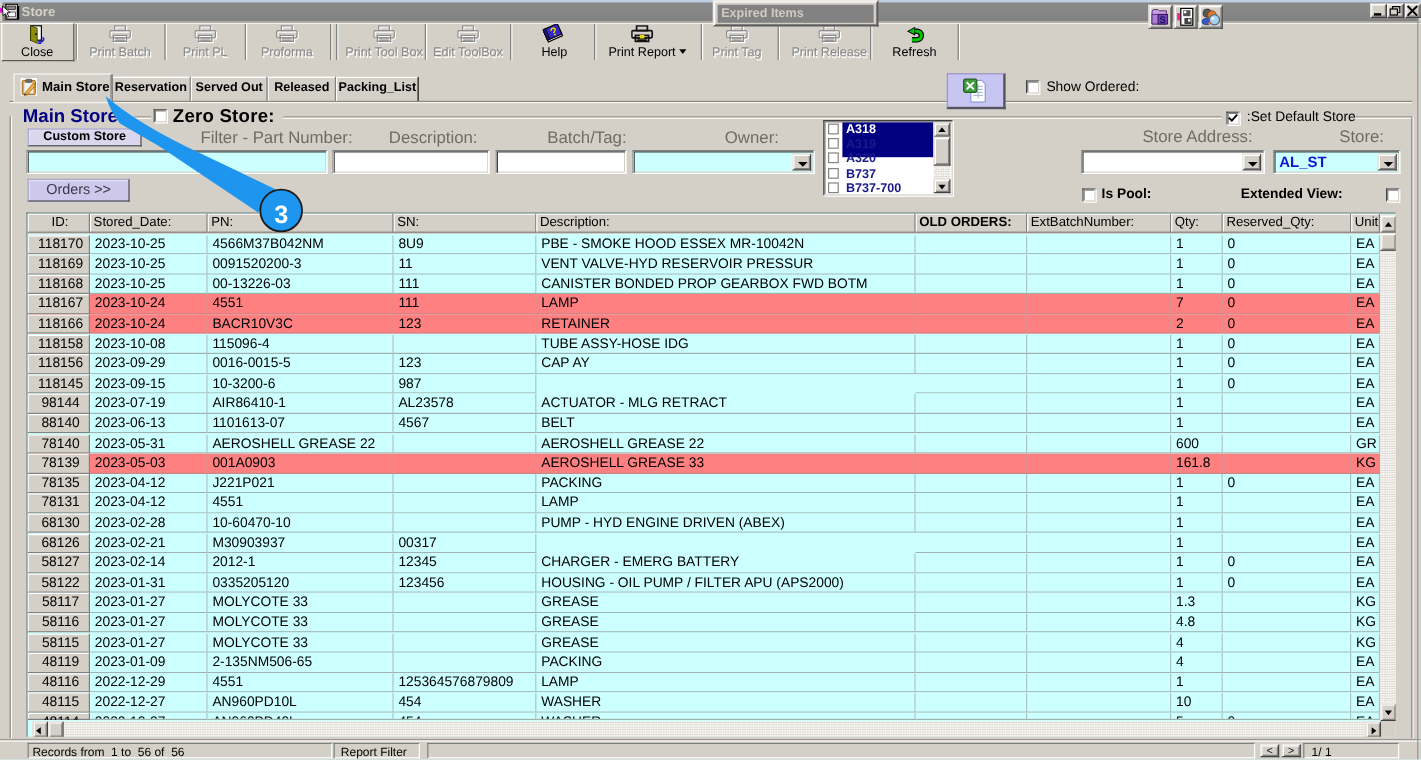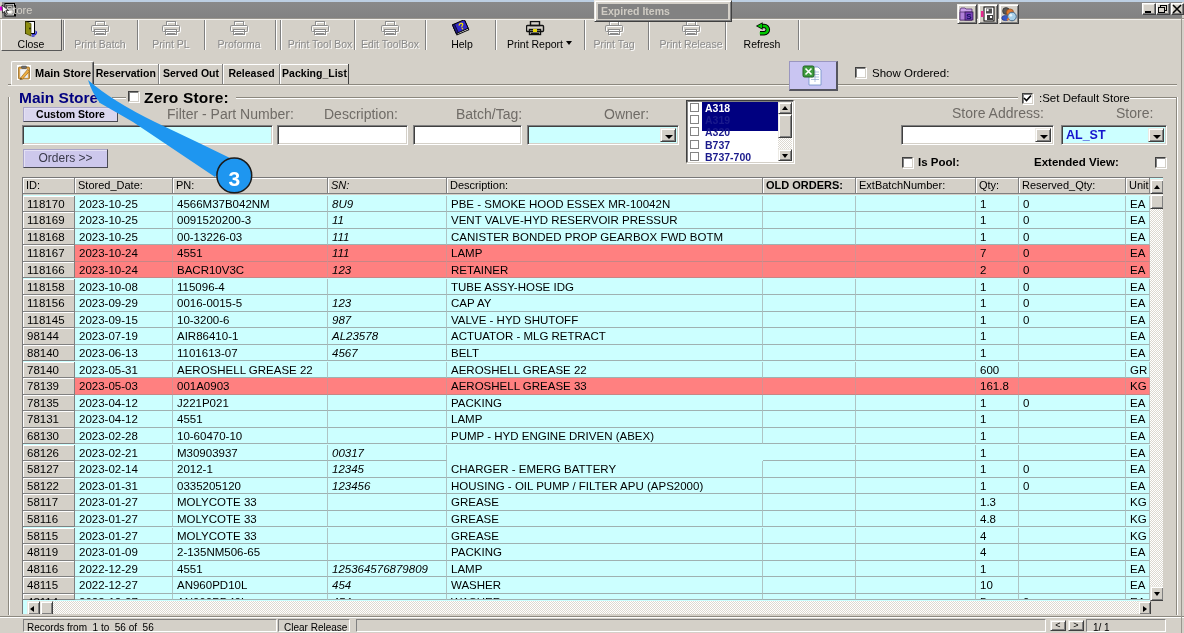--- a/index.html
+++ b/index.html
@@ -1,21 +1,21 @@
 <!DOCTYPE html>
 <html><head><meta charset="utf-8">
 <style>
 *{margin:0;padding:0;box-sizing:border-box;font-family:"Liberation Sans",sans-serif;-webkit-font-smoothing:antialiased;}
 html,body{width:1184px;height:633px;overflow:hidden;}
 body{background:#D4D0C8;position:relative;font-size:11px;color:#000;}
 .abs{position:absolute;}
 
 #topedge{left:0;top:0;width:1184px;height:2px;background:#BDCFE2;}
 #titlebar{left:2px;top:2px;width:1180px;height:16px;background:linear-gradient(180deg,#8a8a8a,#828282);}
-#title-text{left:6px;top:4px;font-weight:normal;font-size:11px;color:#D4D0C8;}
+#title-text{left:18px;top:4px;font-weight:bold;font-size:11px;color:#D4D0C8;}
 .capbtn{width:14px;height:12px;top:3px;background:#D4D0C8;border:1px solid;border-color:#fff #404040 #404040 #fff;box-shadow:inset -1px -1px 0 #808080,inset 1px 1px 0 #ECEAE4;}
 
 #toolbar{left:0;top:18px;width:1184px;height:37px;background:#D4D0C8;border-top:1px solid #9a968e;}
 .tbtn-label{position:absolute;top:20px;width:110px;text-align:center;font-size:10.5px;color:#000;}
 .tbtn-label.dis{color:#8a8a8a;text-shadow:1px 1px 0 #fff;}
 .tsep{position:absolute;top:2px;height:30px;width:2px;border-left:1px solid #808080;border-right:1px solid #fff;}
 #closebtn{left:1px;top:0px;width:61px;height:32px;border:1px solid;border-color:#fff #585858 #585858 #fff;}
 
 #expired{left:594px;top:0;width:138px;height:22px;background:#D4D0C8;border:1px solid;border-color:#ECEAE4 #404040 #404040 #ECEAE4;box-shadow:inset 1px 1px 0 #fff,inset -1px -1px 0 #808080;}
 #expired .tb{position:absolute;left:3px;top:3px;right:3px;height:15px;background:#828282;color:#CFCBC3;font-weight:bold;font-size:10.5px;line-height:15px;padding-left:3px;}
@@ -48,24 +48,24 @@
 .sbtn{background:#D4D0C8;border:1px solid;border-color:#ECEAE4 #404040 #404040 #ECEAE4;box-shadow:inset 1px 1px 0 #fff,inset -1px -1px 0 #808080;}
 .strack{background-image:conic-gradient(#fff 25%,#DCD8D0 0 50%,#fff 0 75%,#DCD8D0 0);background-size:2px 2px;}
 .arr-u{position:absolute;left:3px;top:4px;width:0;height:0;border:3.5px solid transparent;border-bottom:4px solid #000;border-top:none;}
 .arr-d{position:absolute;left:3px;top:5px;width:0;height:0;border:3.5px solid transparent;border-top:4px solid #000;border-bottom:none;}
 .arr-l{position:absolute;left:2px;top:3px;width:0;height:0;border:3.5px solid transparent;border-right:4px solid #000;border-left:none;}
 .arr-r{position:absolute;left:4px;top:3px;width:0;height:0;border:3.5px solid transparent;border-left:4px solid #000;border-right:none;}
 
 #grid{left:22px;top:177px;width:1141px;height:437px;background:#CCFFFF;border-top:1px solid #787878;border-left:1px solid #787878;overflow:hidden;}
 #ghead{position:absolute;left:0;top:0;width:1127px;height:16.5px;background:#D4D0C8;}
 .hc{position:absolute;top:0;height:15.5px;background:#D4D0C8;border-right:1px solid #808080;border-bottom:1px solid #808080;box-shadow:inset 1px 1px 0 #fff;font-size:11px;line-height:15px;padding-left:3px;overflow:hidden;white-space:nowrap;}
-.c0{left:0px;width:52px;}
+.c0{left:0px;width:52px;text-align:center;}
 .c1{left:52px;width:98px;}
 .c2{left:150px;width:155px;}
-.c3{left:305px;width:119px;font-style:italic;}
+.c3{left:305px;width:119px;}
 .c4{left:424px;width:316px;}
 .c5{left:740px;width:93px;font-weight:bold;}
 .c6{left:833px;width:120px;}
 .c7{left:953px;width:43px;}
 .c8{left:996px;width:107px;}
 .c9{left:1103px;width:24px;}
 .row{position:absolute;left:0;width:1127px;overflow:hidden;background:#CCFFFF;}
 .row.red{background:#FF8080;}
 .idc{position:absolute;top:0;bottom:0;background:#D4D0C8;border-right:1px solid #808080;border-bottom:1px solid #808080;box-shadow:inset 1px 1px 0 #fff;font-size:11.5px;line-height:16px;padding-left:4px;}
 .dc{position:absolute;top:0;bottom:0;border-right:1px solid #AEC4C4;border-bottom:1px solid #9FB1B1;font-size:11.5px;line-height:16px;padding-left:4px;white-space:nowrap;overflow:hidden;}
@@ -516,21 +516,20 @@
       <div class="dc c6"></div>
       <div class="dc c7">1</div>
       <div class="dc c8">0</div>
       <div class="dc c9">EA</div>
     </div>
 <div class="row" style="top:133.7px;height:16.6px">
       <div class="idc c0">118145</div>
       <div class="dc c1">2023-09-15</div>
       <div class="dc c2">10-3200-6</div>
       <div class="dc c3">987</div>
-      <div class="dc c4">VALVE - HYD SHUTOFF</div>
       <div class="dc c5"></div>
       <div class="dc c6"></div>
       <div class="dc c7">1</div>
       <div class="dc c8">0</div>
       <div class="dc c9">EA</div>
     </div>
 <div class="row" style="top:150.3px;height:16.6px">
       <div class="idc c0">98144</div>
       <div class="dc c1">2023-07-19</div>
       <div class="dc c2">AIR86410-1</div>
@@ -750,21 +749,21 @@
       <div class="sbtn" style="position:absolute;left:13px;top:0;width:13px;height:14px"></div>
       <div class="sbtn" style="position:absolute;right:0;top:0;width:13px;height:14px">
         <div class="arr-r" style="top:3.5px"></div>
       </div>
     </div>
     <div style="position:absolute;left:1128px;top:422.5px;width:13px;height:14px;background:#D4D0C8"></div>
 </div>
 
 <div class="abs groove-h" style="left:0px;top:616px;width:1184px"></div>
 <div class="abs spanel" style="left:23px;top:619px;width:254px;height:12.5px;padding:3px 0 0 3px">Records from&nbsp; 1 to&nbsp; 56 of&nbsp; 56</div>
-<div class="abs spanel" style="left:278px;top:619px;width:72px;height:12.5px;padding:3px 0 0 5px">Clear Release</div>
+<div class="abs spanel" style="left:278px;top:619px;width:72px;height:12.5px;padding:3px 0 0 5px">Report Filter</div>
 <div class="abs spanel" style="left:356px;top:619px;width:690px;height:12.5px"></div>
 <div class="abs sbtn" style="left:1050px;top:619.5px;width:16px;height:11px;font-size:9px;line-height:9px;text-align:center">&lt;</div>
 <div class="abs sbtn" style="left:1068px;top:619.5px;width:16px;height:11px;font-size:9px;line-height:9px;text-align:center">&gt;</div>
 <div class="abs spanel" style="left:1086px;top:619px;width:80px;height:12.5px;padding:3px 0 0 6px">1/ 1</div>
 
 <svg class="abs" style="left:60px;top:60px;z-index:50" width="220" height="150" viewBox="0 0 220 150">
  <path d="M28 20 Q32 33 40 43 L73 62 L155 117 L170 98 L137 82 L95 62 Q52 41 28 20 Z" fill="#1E96F0"></path>
  <circle cx="174.3" cy="115.4" r="17.4" fill="#1E96F0" stroke="#1b1b1b" stroke-width="1.5"></circle>
  <text x="174.3" y="126" text-anchor="middle" font-family="Liberation Sans" font-size="21" font-weight="bold" fill="#fff">3</text>
 </svg>

